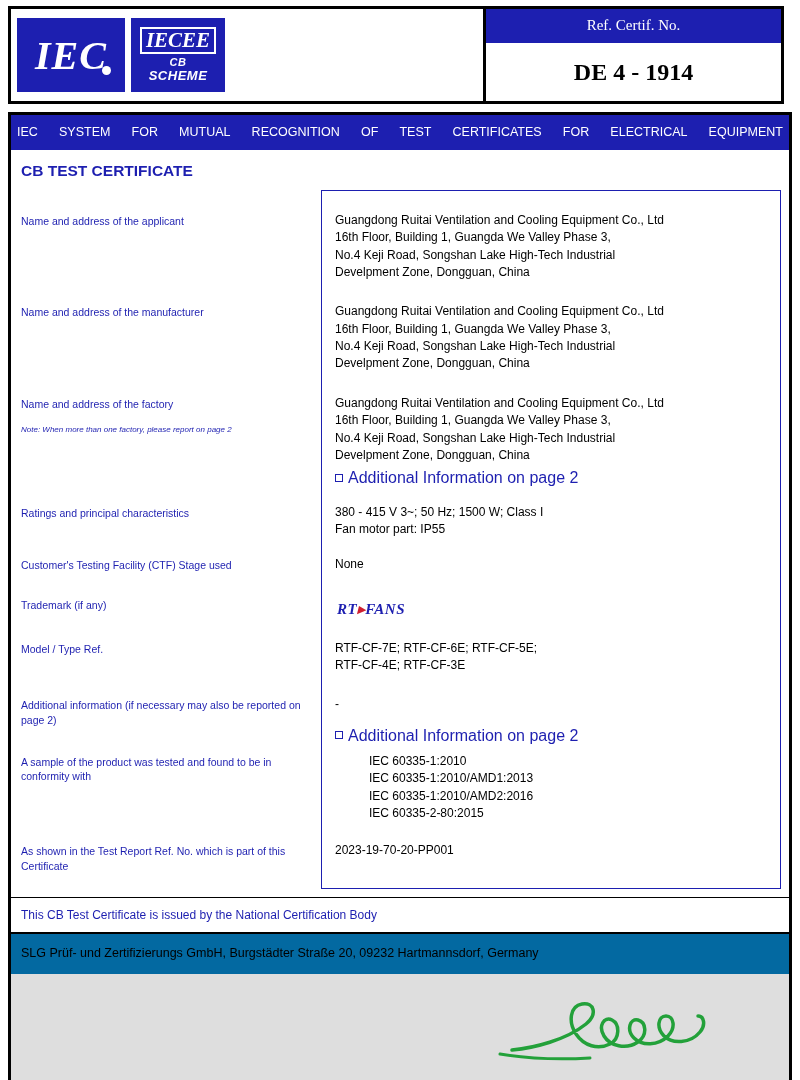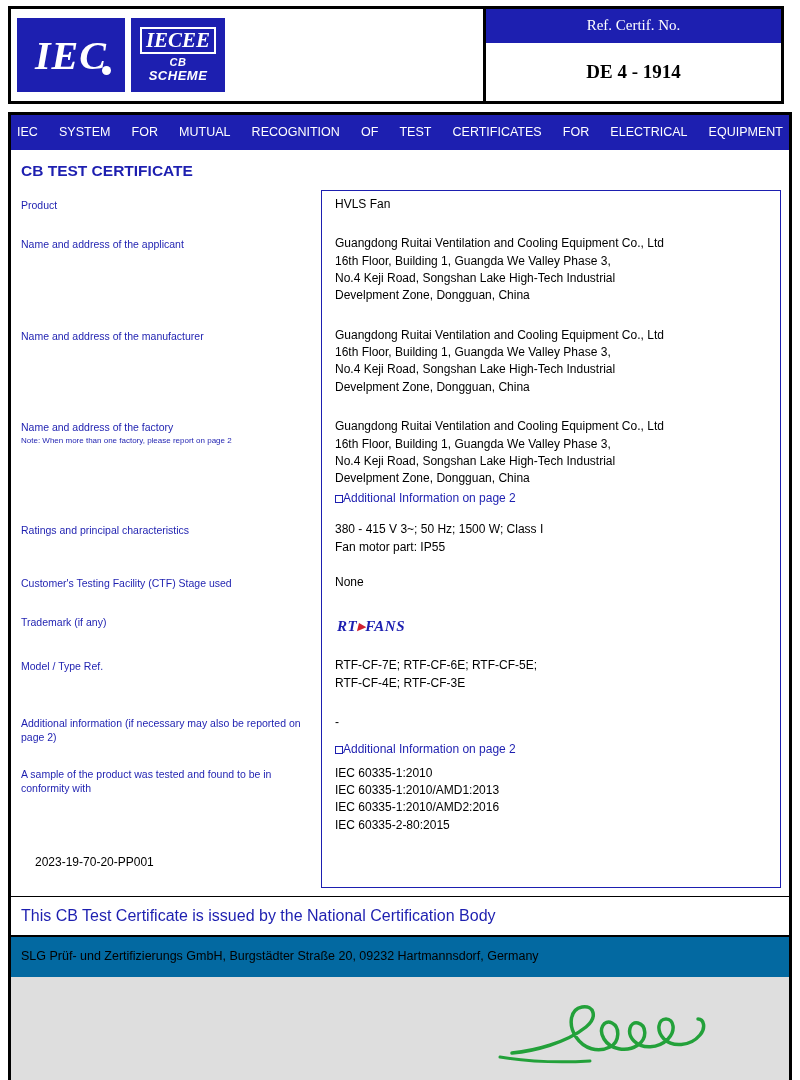--- a/index.html
+++ b/index.html
@@ -118,21 +118,21 @@
     text-align: center;
     font-size: 15px;
     padding: 8px 0 9px 0;
     font-family: "Liberation Serif", serif;
   }
   .ref-value {
     flex: 1;
     display: flex;
     align-items: center;
     justify-content: center;
-    font-size: 19px;
+    font-size: 24px;
     font-weight: bold;
     font-family: "Liberation Serif", serif;
   }
 
   
   .main-frame {
     border: 3px solid #000;
     margin-top: 8px;
     box-sizing: border-box;
     width: 784px;
@@ -170,46 +170,48 @@
   .label {
     color: #1d1fb0;
     font-size: 10.5px;
     width: 300px;
     flex: 0 0 300px;
     padding-top: 2px;
     line-height: 1.35;
   }
   .label .note {
     font-size: 8px;
+    font-style: italic;
     display: block;
-    margin-top: 2px;
+    margin-top: 14px;
   }
   .value {
     font-size: 12px;
     line-height: 1.45;
     flex: 1;
     padding-left: 14px;
     color: #000;
   }
   .value-box-wrap {
     position: absolute;
     left: 310px;
     right: 8px;
     top: 0;
     bottom: 0;
     border: 1px solid #1d1fb0;
     pointer-events: none;
   }
 
   .addinfo {
     color: #1d1fb0;
-    font-size: 12px;
+    font-size: 16px;
     margin-top: 2px;
     display: flex;
     align-items: center;
+    gap: 5px;
   }
   .checkbox {
     display: inline-block;
     width: 8px;
     height: 8px;
     border: 1px solid #1d1fb0;
     box-sizing: border-box;
   }
 
   .trademark-logo {
@@ -220,21 +222,21 @@
     font-weight: bold;
     font-style: italic;
     font-size: 15px;
     letter-spacing: 0.5px;
     padding: 1px 4px 1px 2px;
   }
   .trademark-logo .sep { color: #cf2030; }
 
   .issued-line {
     color: #1d1fb0;
-    font-size: 16px;
+    font-size: 12px;
     padding: 10px 10px 10px 10px;
     border-top: 1px solid #000;
     margin-top: 8px;
   }
 
   .nb-box {
     border-top: 2px solid #000;
     background: #0369a1;
     padding: 12px 10px 14px 10px;
     font-size: 12.5px;
@@ -295,24 +297,20 @@
           <span>ELECTRICAL</span>
           <span>EQUIPMENT</span>
         </div>
     </div>
 
     <div class="cert-title">CB TEST CERTIFICATE</div>
 
     <div class="fields" style="position:relative;">
       <div class="value-box-wrap" style="top:0;bottom:0;"></div>
 
-      <div class="field-row" style="padding-top:6px;">
-        <div class="label">Product</div>
-        <div class="value">HVLS Fan</div>
-      </div>
 
       <div class="field-row" style="padding-top:22px;">
         <div class="label">Name and address of the applicant</div>
         <div class="value" style="white-space:pre-line;">Guangdong Ruitai Ventilation and Cooling Equipment Co., Ltd
 16th Floor, Building 1, Guangda We Valley Phase 3,
 No.4 Keji Road, Songshan Lake High-Tech Industrial
 Develpment Zone, Dongguan, China</div>
       </div>
 
       <div class="field-row" style="padding-top:22px;">
@@ -370,27 +368,28 @@
           <div>-</div>
           <div class="addinfo" style="margin-top:10px;">
             <span class="checkbox"></span>
             <span>Additional Information on page 2</span>
           </div>
         </div>
       </div>
 
       <div class="field-row" style="padding-top:6px;">
         <div class="label">A sample of the product was tested and found to be in conformity with</div>
-        <div class="value" style="white-space:pre-line;">IEC 60335-1:2010
+        <div class="value" style="white-space:pre-line;margin-left:34px;">IEC 60335-1:2010
 IEC 60335-1:2010/AMD1:2013
 IEC 60335-1:2010/AMD2:2016
 IEC 60335-2-80:2015</div>
       </div>
 
       <div class="field-row" style="padding-top:20px;padding-bottom:16px;">
+        <div class="label">As shown in the Test Report Ref. No. which is part of this Certificate</div>
         <div class="value">2023-19-70-20-PP001</div>
       </div>
     </div>
 
     <div class="issued-line">This CB Test Certificate is issued by the National Certification Body</div>
 
     <div class="nb-box">SLG Prüf- und Zertifizierungs GmbH, Burgstädter Straße 20, 09232 Hartmannsdorf, Germany</div>
 
     <div class="sig-area">
       <svg class="scribble" viewBox="0 0 240 80">

